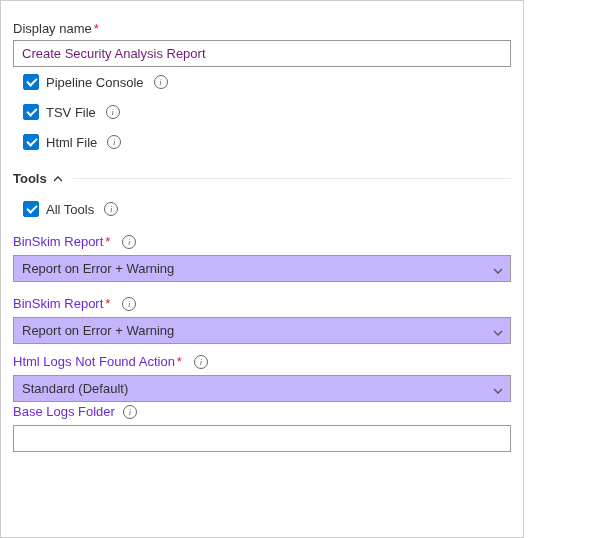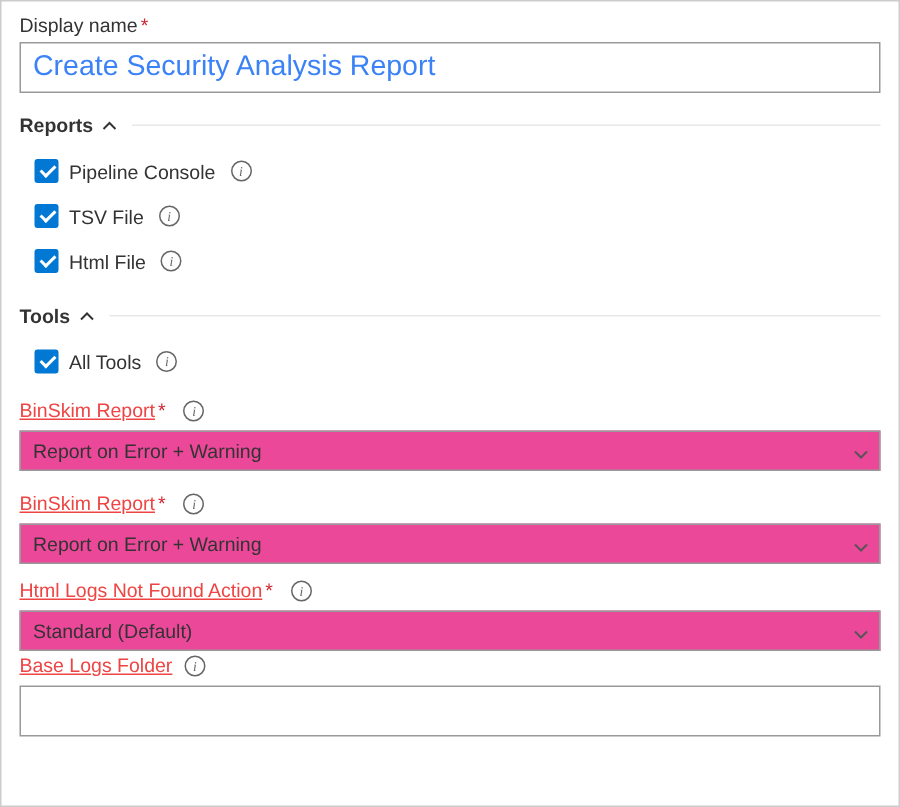--- a/index.html
+++ b/index.html
@@ -5,42 +5,42 @@
     * {
       box-sizing: border-box;
       font-family: "Segoe UI", -apple-system, sans-serif;
     }
     body {
       margin: 0;
       padding: 0;
       background: #fff;
     }
     .panel {
-      width: 600px;
+      width: 524px;
       height: 538px;
       border: 1px solid #ccc;
-      padding: 8px 12px;
+      padding: 20px 12px;
       font-size: 13px;
       color: #333;
     }
     .field-label {
       display: block;
       margin-bottom: 4px;
       color: #333;
     }
     .required {
       color: #d1242f;
       margin-left: 2px;
     }
     .text-input {
       width: 100%;
       padding: 5px 8px;
       border: 1px solid #999;
-      font-size: 19px;
-      color: #3b82f6;
+      font-size: 13px;
+      color: #701a75;
       background: #fff;
     }
     .section-header {
       display: flex;
       align-items: center;
       margin-top: 14px;
       margin-bottom: 8px;
       cursor: pointer;
       user-select: none;
     }
@@ -114,32 +114,31 @@
       cursor: pointer;
       flex-shrink: 0;
     }
     .sub-label-row {
       display: flex;
       align-items: center;
       margin-top: 10px;
       margin-bottom: 6px;
     }
     .sub-label {
-      color: #ef4444;
-      text-decoration: underline;
+      color: #6d28d9;
     }
     .select-wrap {
       position: relative;
       width: 100%;
     }
     .select {
       width: 100%;
       padding: 5px 28px 5px 8px;
       border: 1px solid #999;
-      background: #ec4899;
+      background: #c4b5fd;
       font-size: 13px;
       color: #333;
       appearance: none;
       cursor: pointer;
     }
     .select-caret {
       position: absolute;
       right: 8px;
       top: 50%;
       transform: translateY(-50%);
@@ -153,29 +152,20 @@
 
 <div class="panel">
 
   
   <label class="field-label">
     <span>Display name</span><span class="required">*</span>
   </label>
   <input type="text" class="text-input" value="Create Security Analysis Report" style="">
 
   
-  <div class="section-header">
-    <span class="section-title">Reports</span>
-    <span class="chevron">
-      <svg viewBox="0 0 10 10">
-          <path d="M1 7 L5 3 L9 7" fill="none" stroke="#333" stroke-width="1.3"></path>
-        </svg>
-    </span>
-    <span class="section-divider"></span>
-  </div>
 
   <div class="checkbox-row">
     <input type="checkbox" class="cbx" checked="" style="">
     <span class="check-label">Pipeline Console</span>
     <span class="info-icon">i</span>
   </div>
   <div class="checkbox-row">
     <input type="checkbox" class="cbx" checked="" style="">
     <span class="check-label">TSV File</span>
     <span class="info-icon">i</span>

